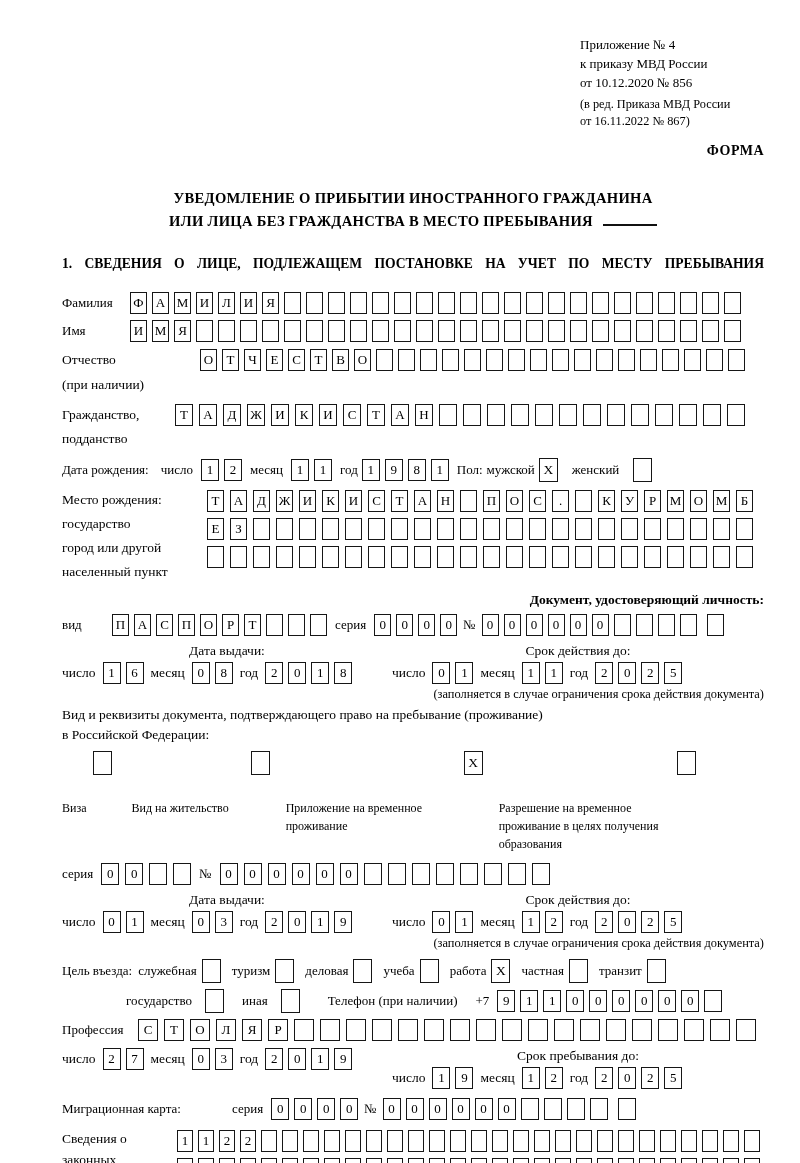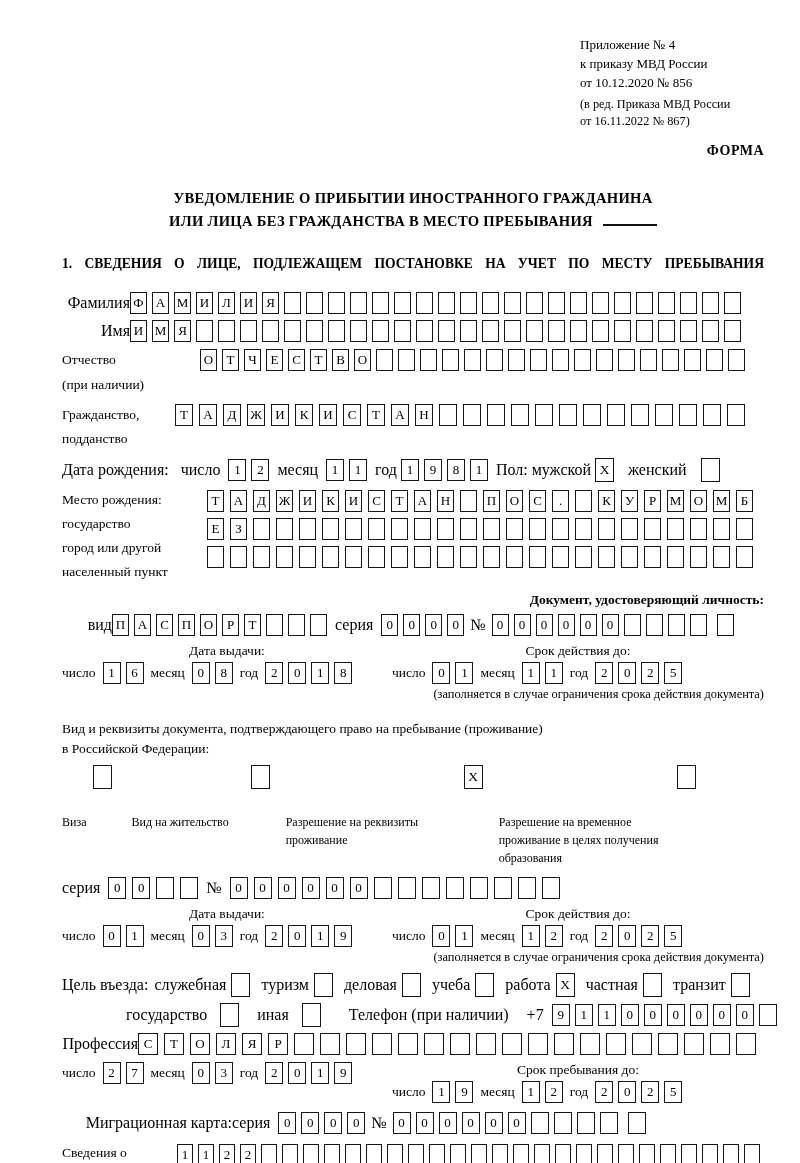--- a/index.html
+++ b/index.html
@@ -13,21 +13,21 @@
   .appendix { margin-left:518px; font-size:13px; line-height:1.45; }
   .appendix .sub { font-size:12.3px; }
   .appendix .sub-first { margin-top:3px; }
   .form-label { text-align:right; font-weight:bold; font-size:14px; margin-top:12px; letter-spacing:0.5px; }
   
   .title { text-align:center; font-weight:bold; font-size:14.6px; letter-spacing:0.3px; line-height:1.55; margin-top:28px; }
   .title-underline { display:inline-block; width:54px; border-bottom:2px solid #111; height:13px; margin-left:10px; }
   .sec-heading { font-weight:bold; font-size:13.6px; margin-top:24px; text-align:justify; text-align-last:justify; }
   
   .row { display:flex; align-items:center; margin-top:6px; }
-  .lbl { font-size:16px; flex:0 0 auto;text-align:right; }
+  .lbl { font-size:13px; flex:0 0 auto; }
   .lblblock { font-size:13.5px; line-height:1.8; flex:0 0 auto; }
   .cellrow { display:flex; flex:0 0 auto; }
   .cell {
     box-sizing:border-box; flex:0 0 auto; height:22px; background:#fff;
     border:1.7px solid #161616; display:flex; align-items:center; justify-content:center;
     font-size:13px;
   }
   .cb {
     box-sizing:border-box; flex:0 0 auto; width:19px; height:24px; background:#fff;
     border:1.7px solid #161616; display:flex; align-items:center; justify-content:center;
@@ -54,21 +54,21 @@
   
   .doc-heading { text-align:right; font-weight:bold; font-size:13.5px; margin-top:7px; }
   
   .datepair { display:flex; margin-top:7px; }
   .datecol-left { width:47%; }
   .datecol-right { width:53%; }
   .datetitle { text-align:center; font-size:13.5px; margin-bottom:3px; }
   .dategrp { display:flex; align-items:center; gap:7px; font-size:13.5px; }
   .note { text-align:right; font-size:12.4px; margin-top:3px; }
   
-  .res-line { font-size:13.5px; margin-top:19px; }
+  .res-line { font-size:13.5px; margin-top:5px; }
   .options-row { display:flex; align-items:flex-start; margin-top:8px; }
   .opt { display:flex; align-items:flex-start; gap:6px; }
   .optlabel { font-size:12px; text-align:left; line-height:1.5;margin-top:48px; }
   .optw { width:172px; }
   .ml16 { margin-left:16px; } .ml20 { margin-left:20px; }
   .sp6 { margin:0 6px; } .sp8 { margin:0 8px; } .spl8 { margin-left:8px; } .spl4 { margin-left:4px; }
   
   .purpose-opt { display:flex; align-items:center; gap:5px; margin-left:11px; }
   .purpose-row2 { margin-left:64px; }
 </style>
@@ -435,21 +435,21 @@
   <div class="options-row">
     <span class="opt">
       <span class="optlabel">Виза</span>
       <span class="cb"></span>
     </span>
     <span class="opt ml20">
       <span class="optlabel">Вид на жительство</span>
       <span class="cb ml16"></span>
     </span>
     <span class="opt ml16">
-      <span class="optlabel optw">Разрешение на реквизиты проживание</span>
+      <span class="optlabel optw">Приложение на временное проживание</span>
       <span class="cb">X</span>
     </span>
     <span class="opt ml16">
       <span class="optlabel optw">Разрешение на временное проживание в целях получения образования</span>
       <span class="cb"></span>
     </span>
   </div>
   <div class="row" style="margin-top:10px">
     <span class="lbl">серия</span>
     <span class="cellrow g25 spl8">

